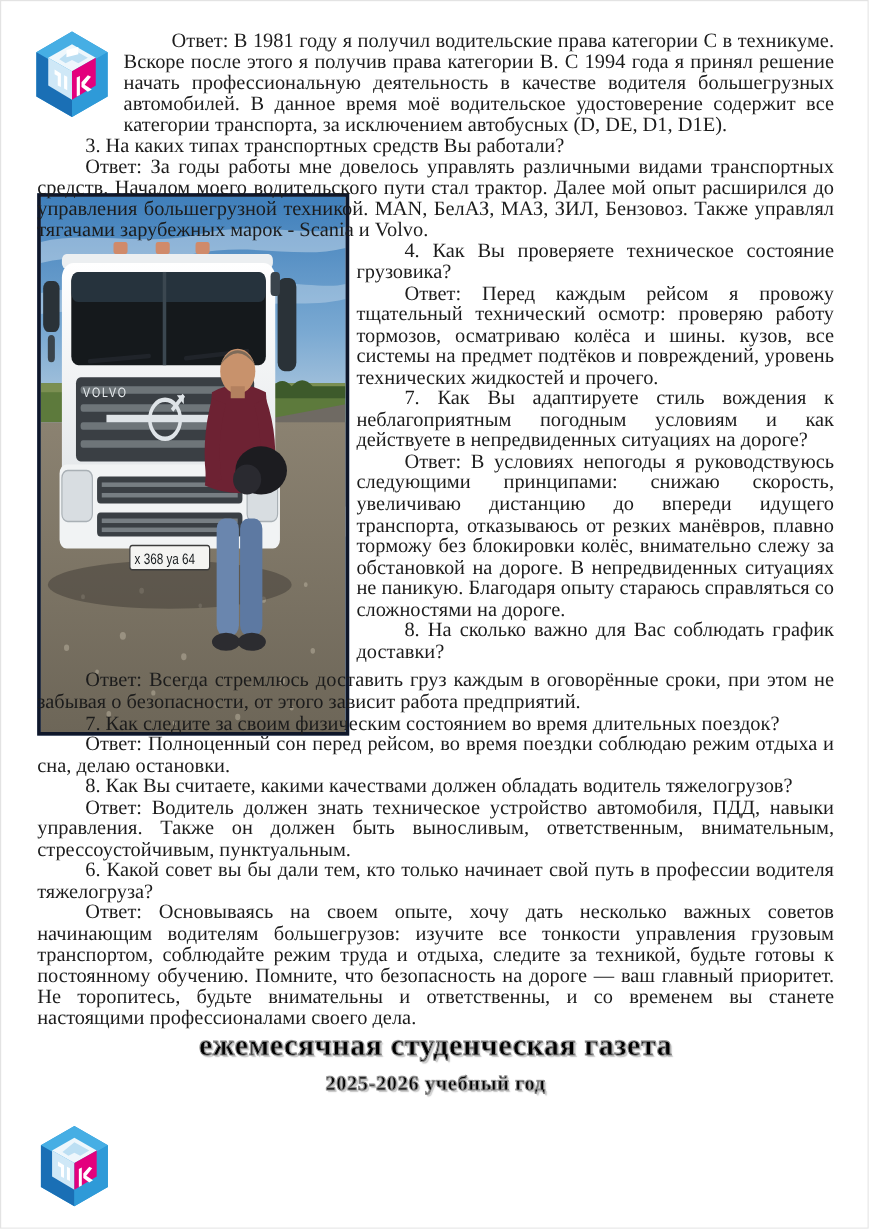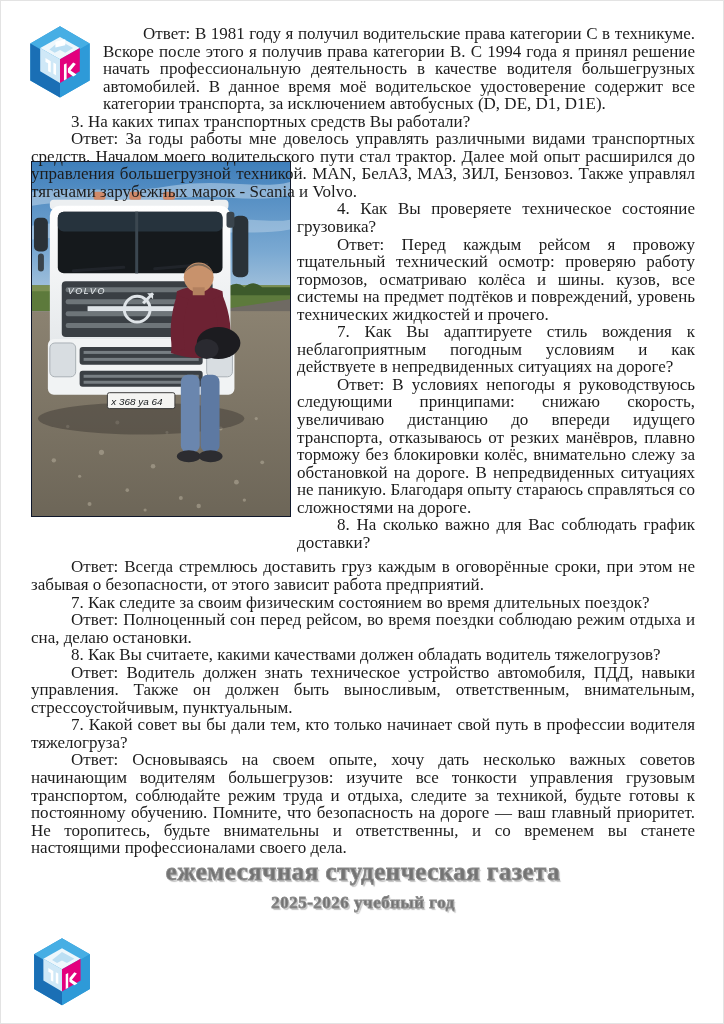--- a/index.html
+++ b/index.html
@@ -32,27 +32,26 @@
   }
   .logo-top  { left: 26px; top: 24px; }
   .logo-bot  { left: 30px; top: 936px; width: 62px; height: 70px; }
 
   
   .photo {
     position: absolute;
     left: 30px;
     top: 160px;
     width: 260px;
-    height: 356px;
+    height: 452px;
     overflow: hidden;
     background: #8fa9c4;
-    border: 1px solid #0f172a;
+    border: 3px solid #0f172a;
     box-sizing: border-box;
     float: left;
-    font-style: italic;
   }
   .photo svg { display: block; width: 100%; height: 100%; }
 
   
   .body-text {
     position: absolute;
     left: 30px;
     top: 24px;
     width: 664px;
     font-size: 17px;
@@ -85,21 +84,21 @@
     position: absolute;
     left: 0;
     top: 855px;
     width: 724px;
     text-align: center;
     font-family: "Liberation Serif", "DejaVu Serif", serif;
     font-weight: bold;
   }
   .wa {
     display: block;
-    color: #737373;
+    color: #000000;
     letter-spacing: 0.5px;
     -webkit-text-stroke: 0.8px #8d8d8d;
     text-shadow:
        1px 1px 0 #cfcfcf,
       -0.4px -0.4px 0 #bfbfbf,
        1.6px 1.6px 1px rgba(120,120,120,0.45);
   }
   .wa-1 { font-size: 25px; line-height: 31px; }
   .wa-2 { font-size: 17px; line-height: 31px; }
 </style>
@@ -278,21 +277,21 @@
     <p>Ответ: В условиях непогоды я руководствуюсь следующими принципами: снижаю скорость, увеличиваю дистанцию до впереди идущего транспорта, отказываюсь от резких манёвров, плавно торможу без блокировки колёс, внимательно слежу за обстановкой на дороге. В непредвиденных ситуациях не паникую. Благодаря опыту стараюсь справляться со сложностями на дороге.</p>
     <p>8. На сколько важно для Вас соблюдать график доставки?</p>
 
     <div class="clearer"></div>
 
     <p>Ответ: Всегда стремлюсь доставить груз каждым в оговорённые сроки, при этом не забывая о безопасности, от этого зависит работа предприятий.</p>
     <p>7. Как следите за своим физическим состоянием во время длительных поездок?</p>
     <p>Ответ: Полноценный сон перед рейсом, во время поездки соблюдаю режим отдыха и сна, делаю остановки.</p>
     <p>8. Как Вы считаете, какими качествами должен обладать водитель тяжелогрузов?</p>
     <p>Ответ: Водитель должен знать техническое устройство автомобиля, ПДД, навыки управления. Также он должен быть выносливым, ответственным, внимательным, стрессоустойчивым, пунктуальным.</p>
-    <p>7. Какой совет вы бы дали тем, кто только начинает свой путь в профессии водителя тяжелогруза?</p>
+    <p>6. Какой совет вы бы дали тем, кто только начинает свой путь в профессии водителя тяжелогруза?</p>
     <p>Ответ: Основываясь на своем опыте, хочу дать несколько важных советов начинающим водителям большегрузов: изучите все тонкости управления грузовым транспортом, соблюдайте режим труда и отдыха, следите за техникой, будьте готовы к постоянному обучению. Помните, что безопасность на дороге — ваш главный приоритет. Не торопитесь, будьте внимательны и ответственны, и со временем вы станете настоящими профессионалами своего дела.</p>
   </div>
 
   <div class="footer">
     <span class="wa wa-1">ежемесячная студенческая газета</span>
     <span class="wa wa-2">2025-2026 учебный год</span>
   </div>
 
   <div class="logo logo-bot">
     <svg viewBox="0 0 100 112" xmlns="http://www.w3.org/2000/svg">

